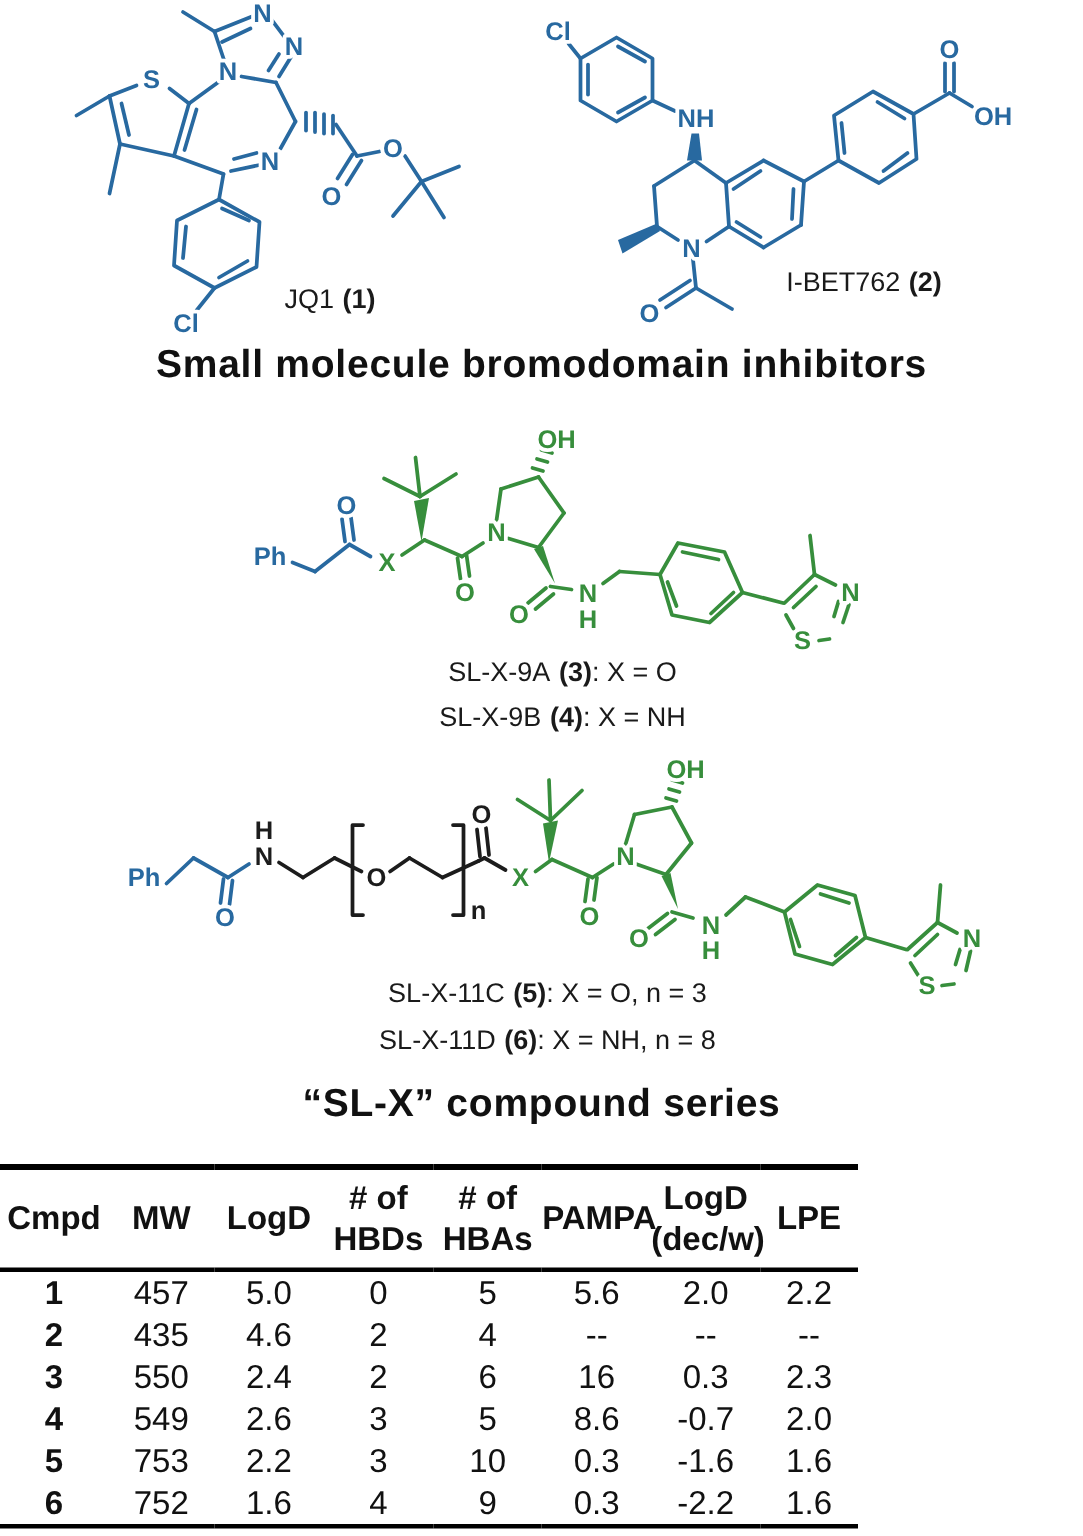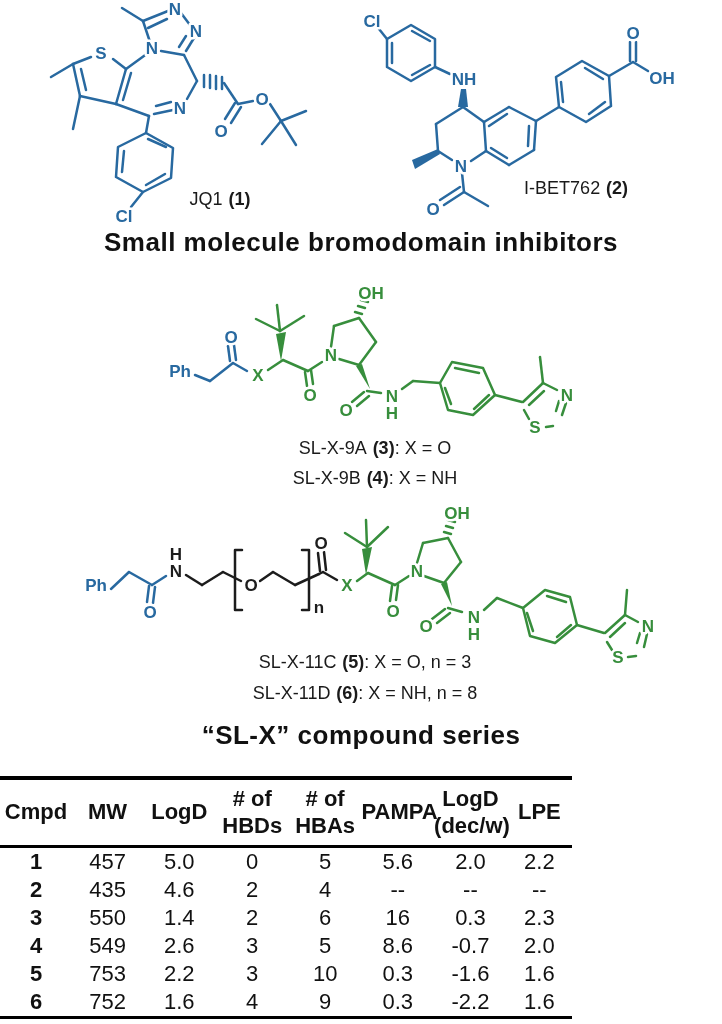--- a/index.html
+++ b/index.html
@@ -393,21 +393,21 @@
           <td>4.6</td>
           <td>2</td>
           <td>4</td>
           <td>--</td>
           <td>--</td>
           <td>--</td>
         </tr>
         <tr>
           <td>3</td>
           <td>550</td>
-          <td>1.4</td>
+          <td>2.4</td>
           <td>2</td>
           <td>6</td>
           <td>16</td>
           <td>0.3</td>
           <td>2.3</td>
         </tr>
         <tr>
           <td>4</td>
           <td>549</td>
           <td>2.6</td>

